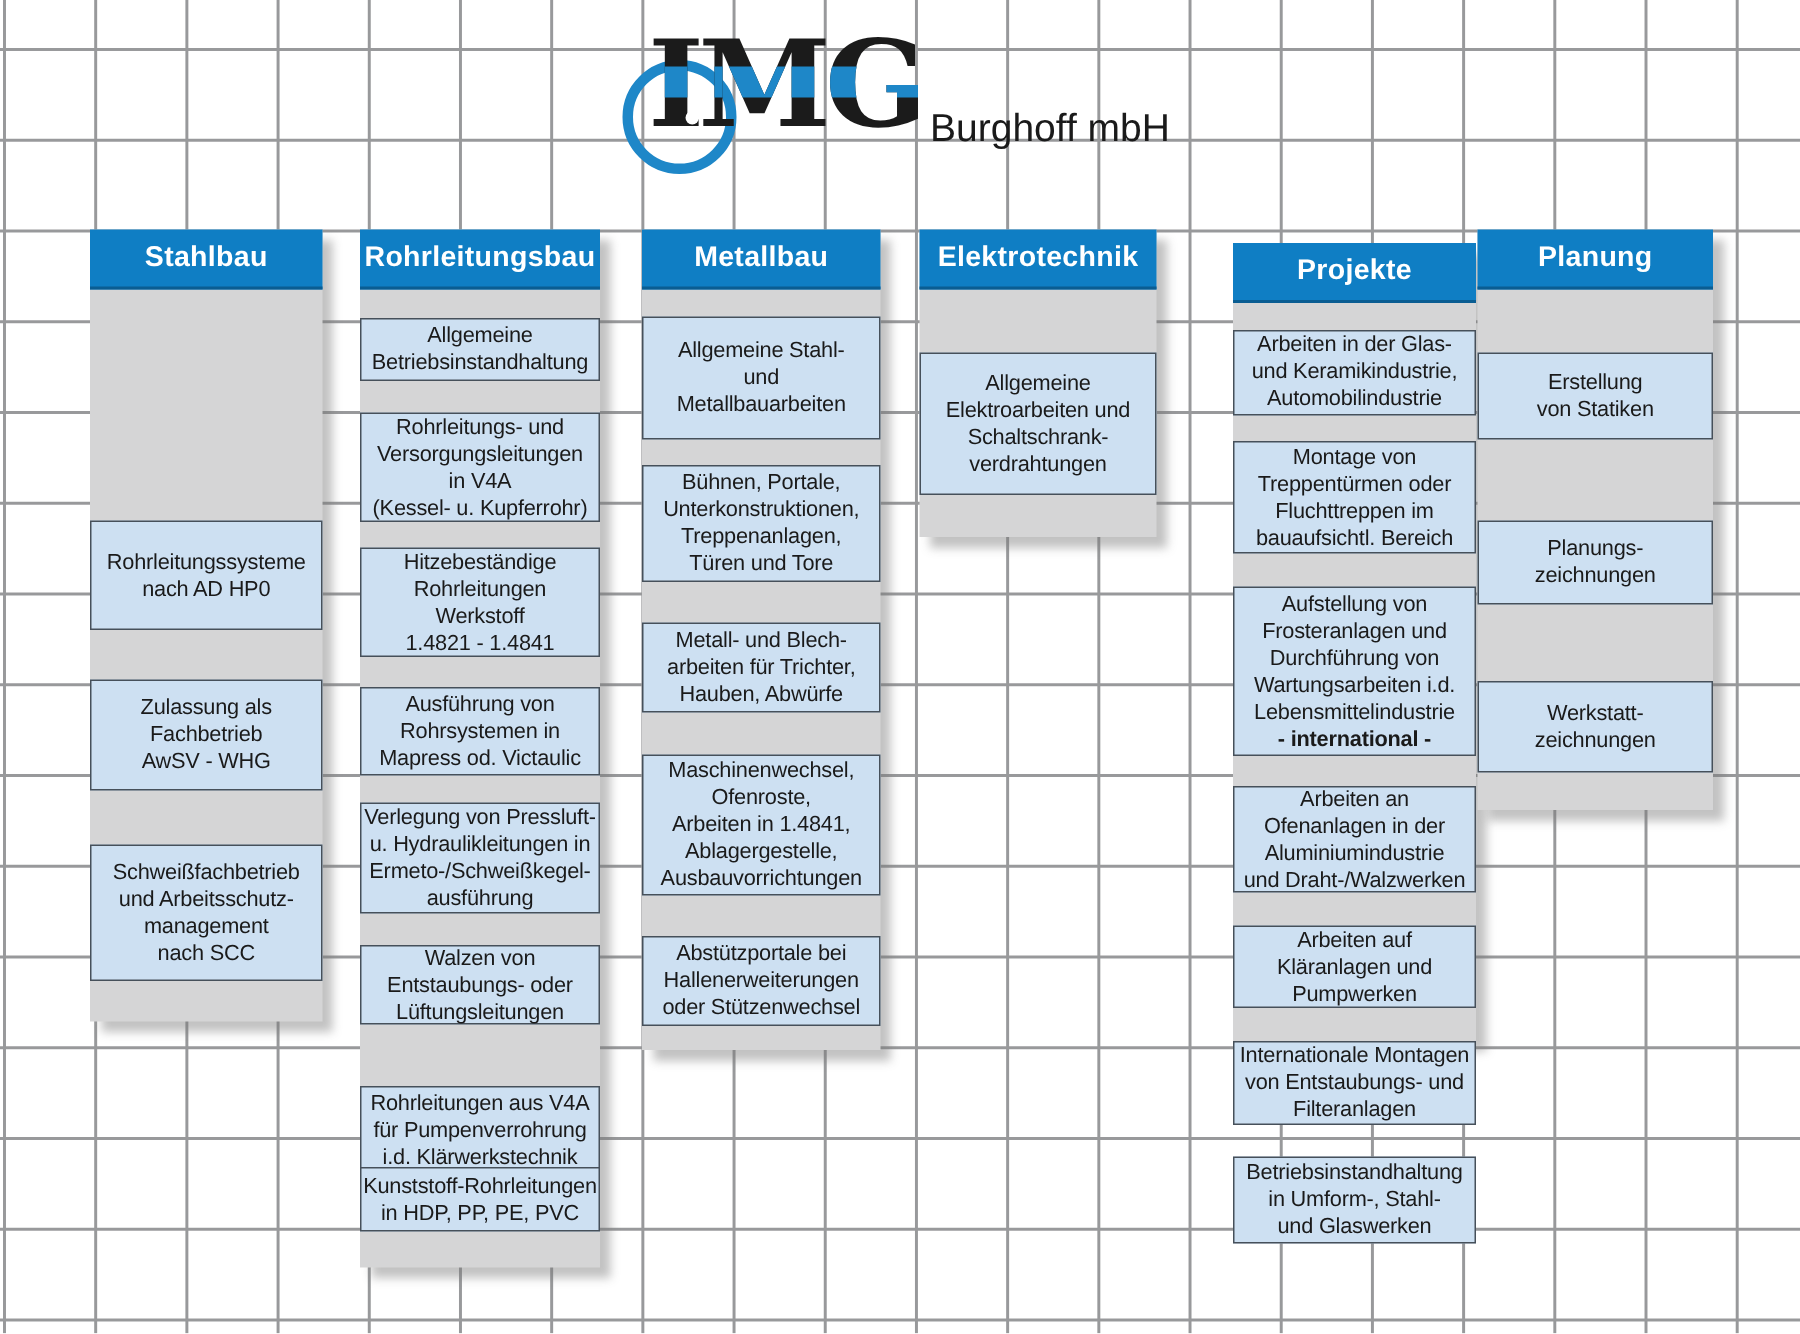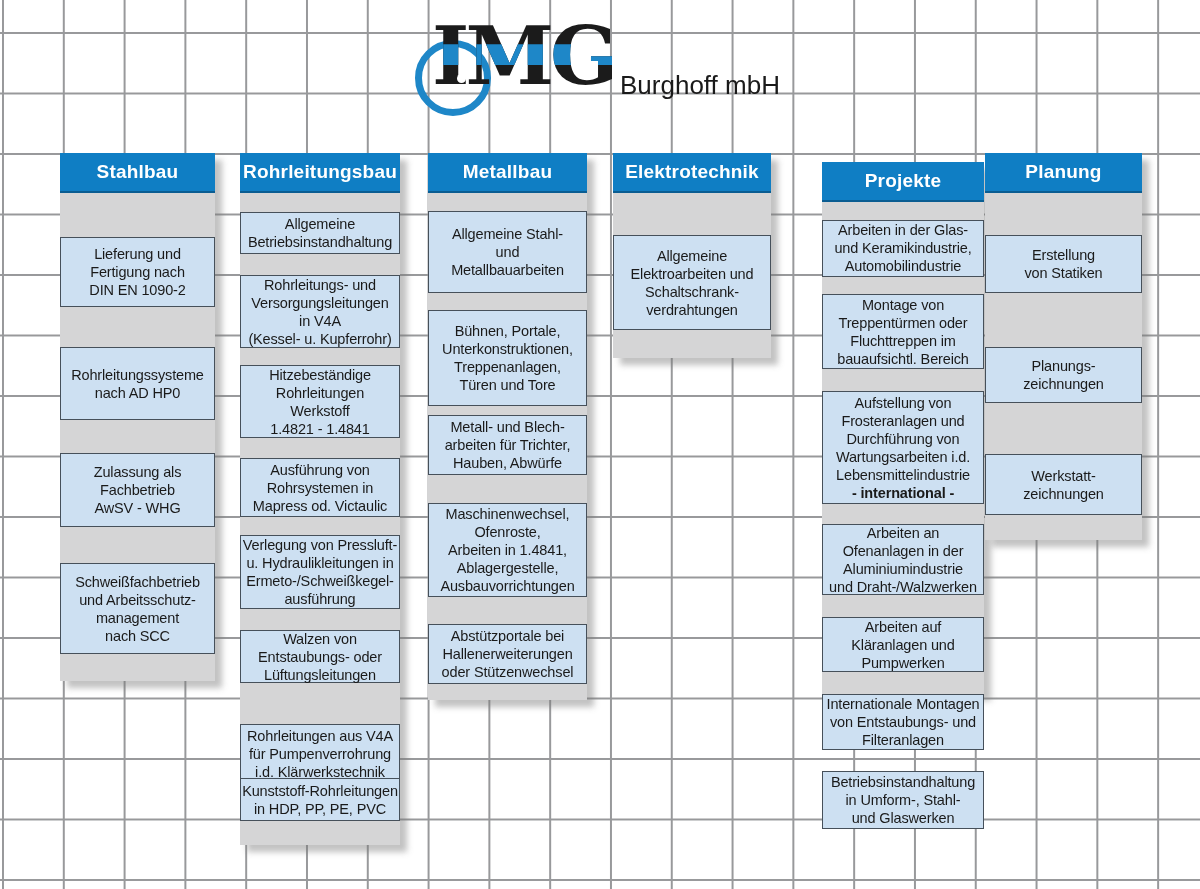--- a/index.html
+++ b/index.html
@@ -89,23 +89,20 @@
     <div id="logo-dot"></div>
     <span id="company-name">Burghoff mbH</span>
   </div>
 
   <div id="columns">
       <div class="column" style="left: 60px; top: 153px; width: 155px; height: 528px;">
         <div class="gray-bar"></div>
         <div class="col-header">
           <span>Stahlbau</span>
         </div>
-        <div class="service-box" style="top: 84px; height: 70px;"><span>Lieferung und
-Fertigung nach
-DIN EN 1090-2</span></div>
         <div class="service-box" style="top: 194px; height: 73px;"><span>Rohrleitungssysteme
 nach AD HP0</span></div>
         <div class="service-box" style="top: 300px; height: 74px;"><span>Zulassung als
 Fachbetrieb
 AwSV - WHG</span></div>
         <div class="service-box" style="top: 410px; height: 91px;"><span>Schweißfachbetrieb
 und Arbeitsschutz-
 management
 nach SCC</span></div>
       </div>
@@ -141,21 +138,21 @@
 in HDP, PP, PE, PVC</span></div>
       </div>
       <div class="column" style="left: 428px; top: 153px; width: 159px; height: 547px;">
         <div class="gray-bar"></div>
         <div class="col-header">
           <span>Metallbau</span>
         </div>
         <div class="service-box" style="top: 58px; height: 82px;"><span>Allgemeine Stahl-
 und
 Metallbauarbeiten</span></div>
-        <div class="service-box" style="top: 157px; height: 96px;"><span>Bühnen, Portale,
+        <div class="service-box" style="top: 157px; height: 78px;"><span>Bühnen, Portale,
 Unterkonstruktionen,
 Treppenanlagen,
 Türen und Tore</span></div>
         <div class="service-box" style="top: 262px; height: 60px;"><span>Metall- und Blech-
 arbeiten für Trichter,
 Hauben, Abwürfe</span></div>
         <div class="service-box" style="top: 350px; height: 94px;"><span>Maschinenwechsel,
 Ofenroste,
 Arbeiten in 1.4841,
 Ablagergestelle,

